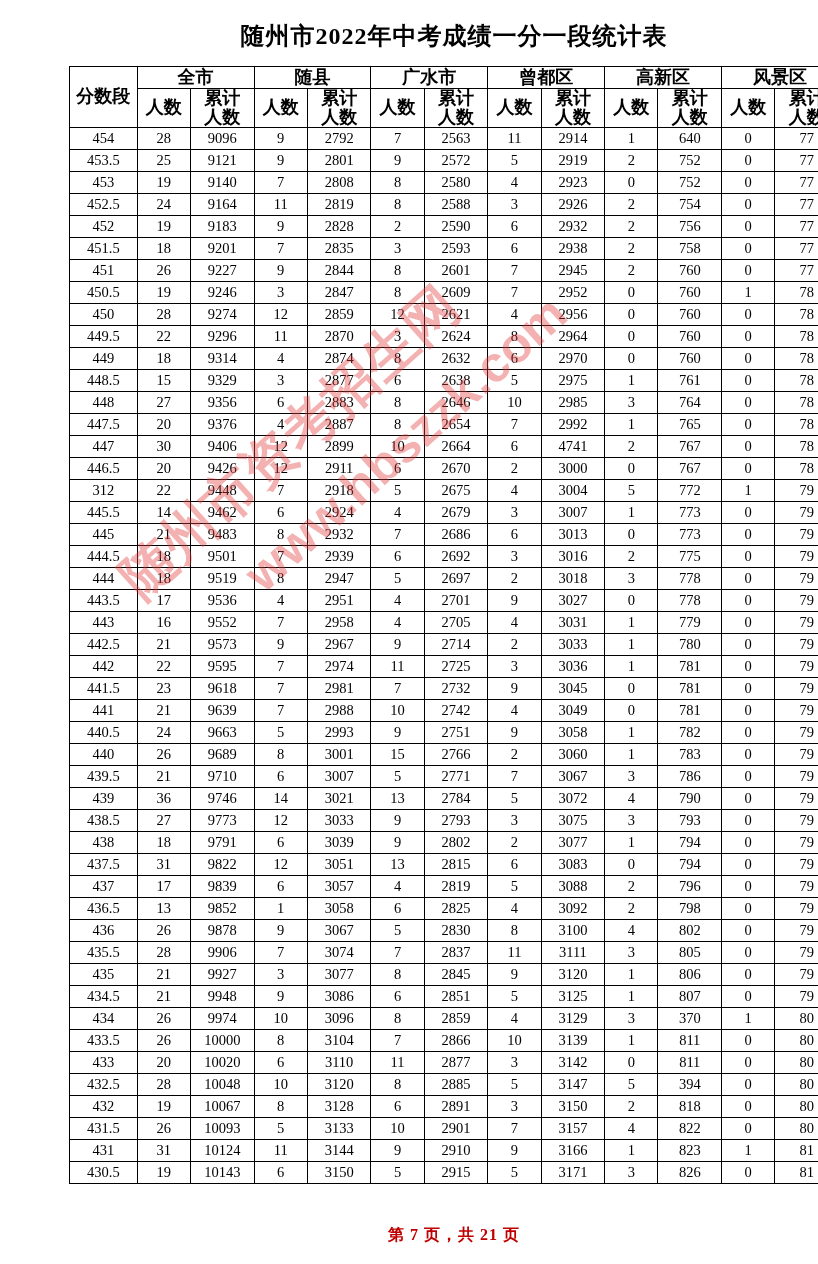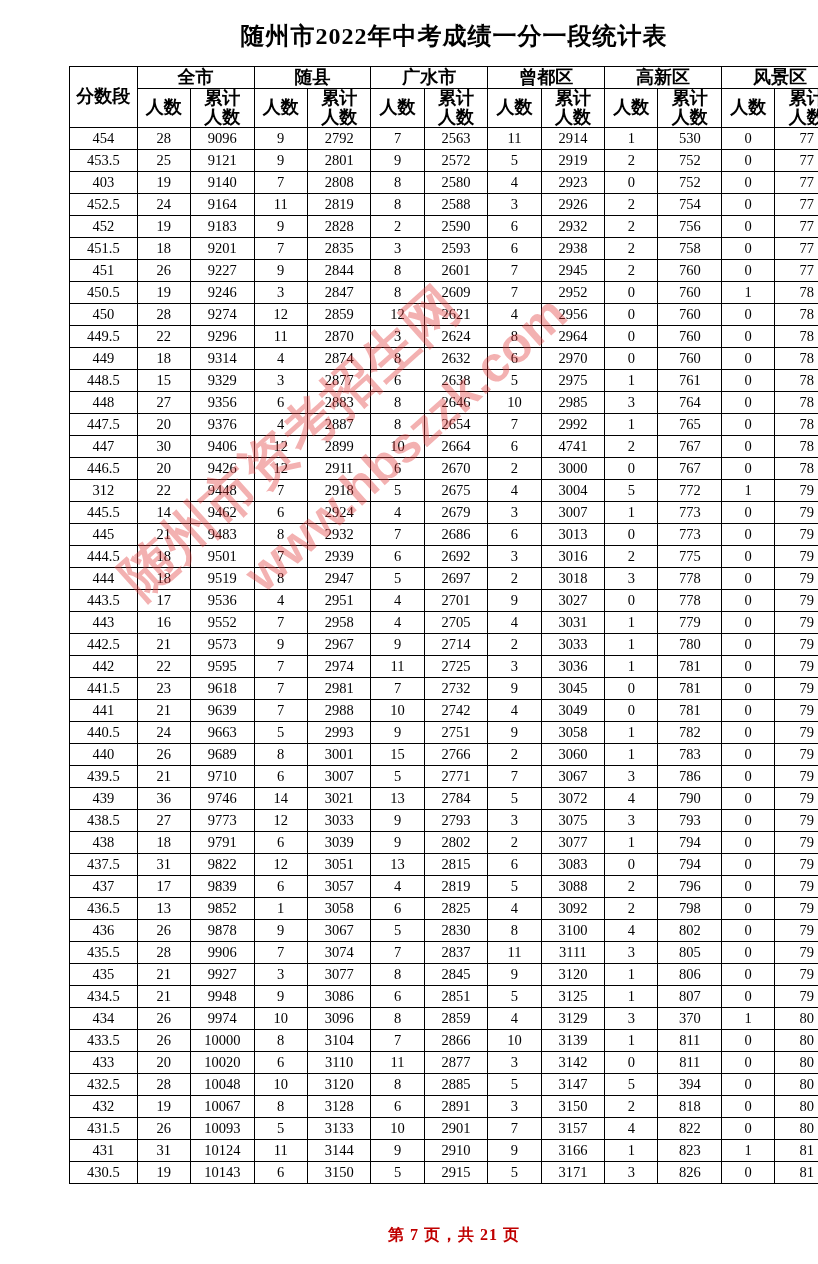--- a/index.html
+++ b/index.html
@@ -187,41 +187,41 @@
             <td class="score-col">454</td>
             <td>28</td>
             <td>9096</td>
             <td>9</td>
             <td>2792</td>
             <td>7</td>
             <td>2563</td>
             <td>11</td>
             <td>2914</td>
             <td>1</td>
-            <td>530</td>
+            <td>640</td>
             <td>0</td>
             <td>77</td>
           </tr>
           <tr>
             <td class="score-col">453.5</td>
             <td>25</td>
             <td>9121</td>
             <td>9</td>
             <td>2801</td>
             <td>9</td>
             <td>2572</td>
             <td>5</td>
             <td>2919</td>
             <td>2</td>
             <td>752</td>
             <td>0</td>
             <td>77</td>
           </tr>
           <tr>
-            <td class="score-col">403</td>
+            <td class="score-col">453</td>
             <td>19</td>
             <td>9140</td>
             <td>7</td>
             <td>2808</td>
             <td>8</td>
             <td>2580</td>
             <td>4</td>
             <td>2923</td>
             <td>0</td>
             <td>752</td>

